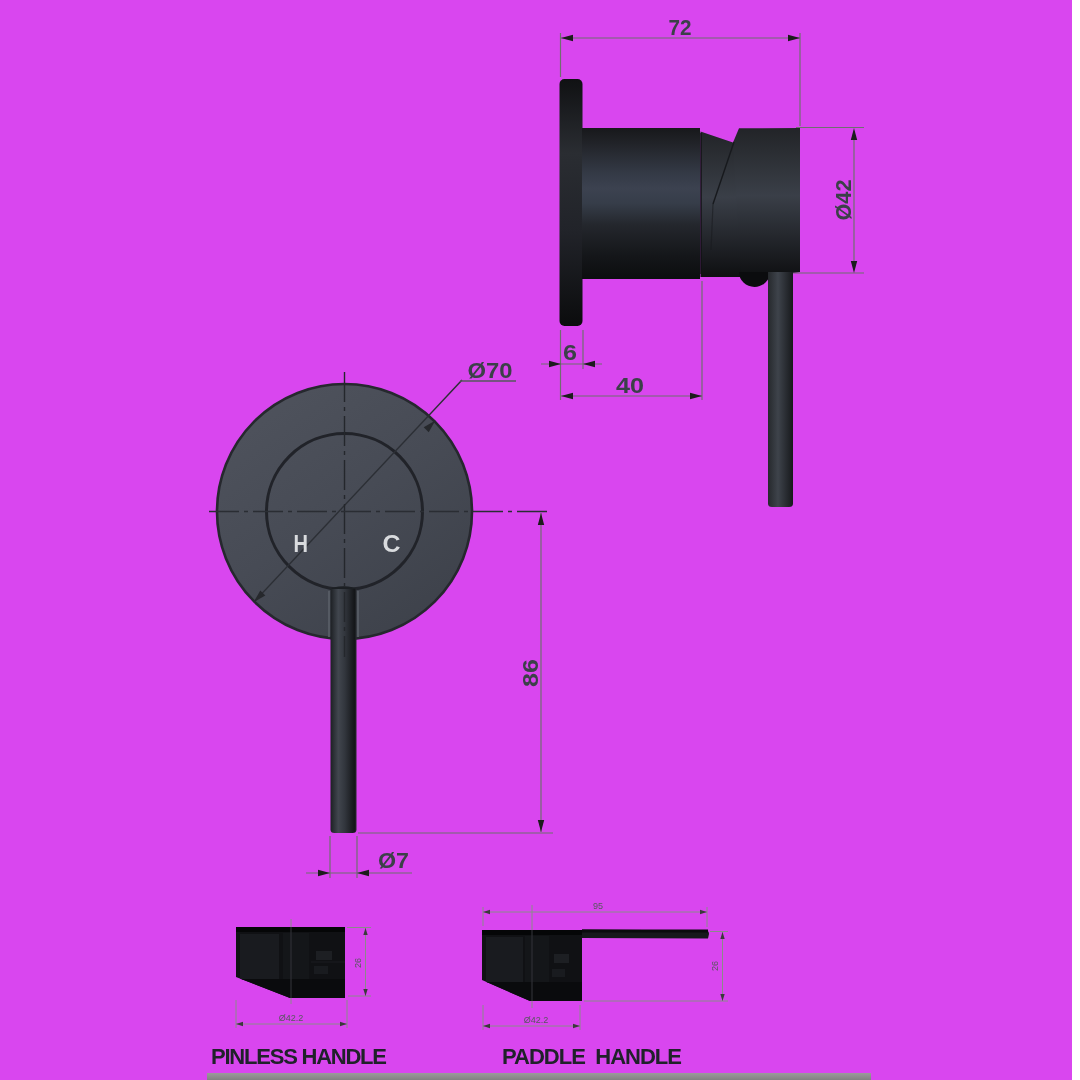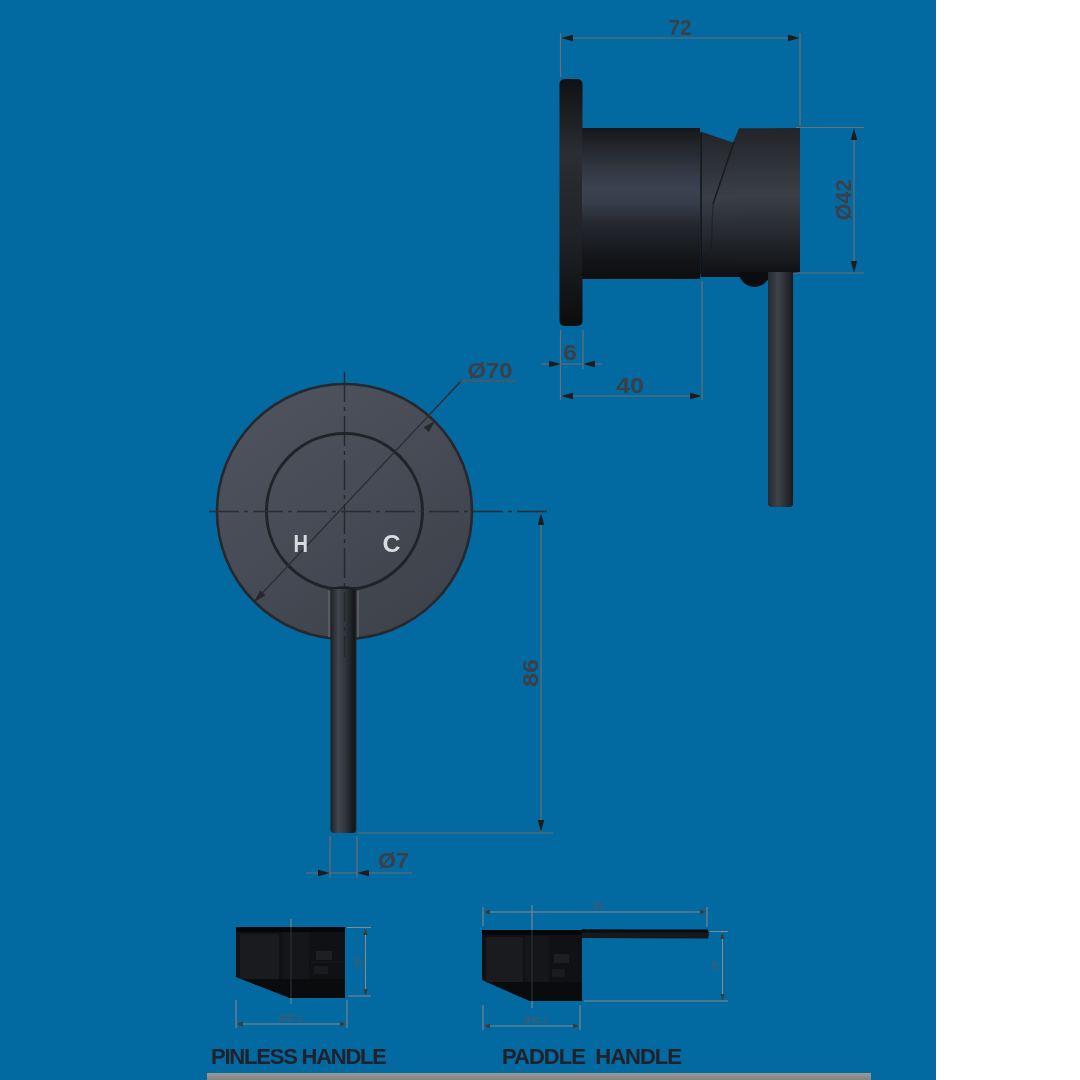--- a/index.html
+++ b/index.html
@@ -1,16 +1,16 @@
 <!DOCTYPE html>
 <html><head>
 <meta charset="utf-8">
 <style>
   html,body{margin:0;padding:0;background:#ffffff;}
-  .page{position:relative;width:936px;height:1080px;background:#0369a1;overflow:hidden;
+  .page{position:relative;width:1072px;height:1080px;background:#d946ef;overflow:hidden;
         font-family:"Liberation Sans", sans-serif;text-decoration:underline;}
   svg{position:absolute;left:0;top:0;}
   text{font-family:"Liberation Sans", sans-serif;}
 </style>
 </head>
 <body>
 <div class="page">
 <svg width="1080" height="1080" viewBox="0 0 1080 1080">
 <defs>
   <linearGradient id="gCircle" x1="0" y1="0" x2="0.7" y2="1">

